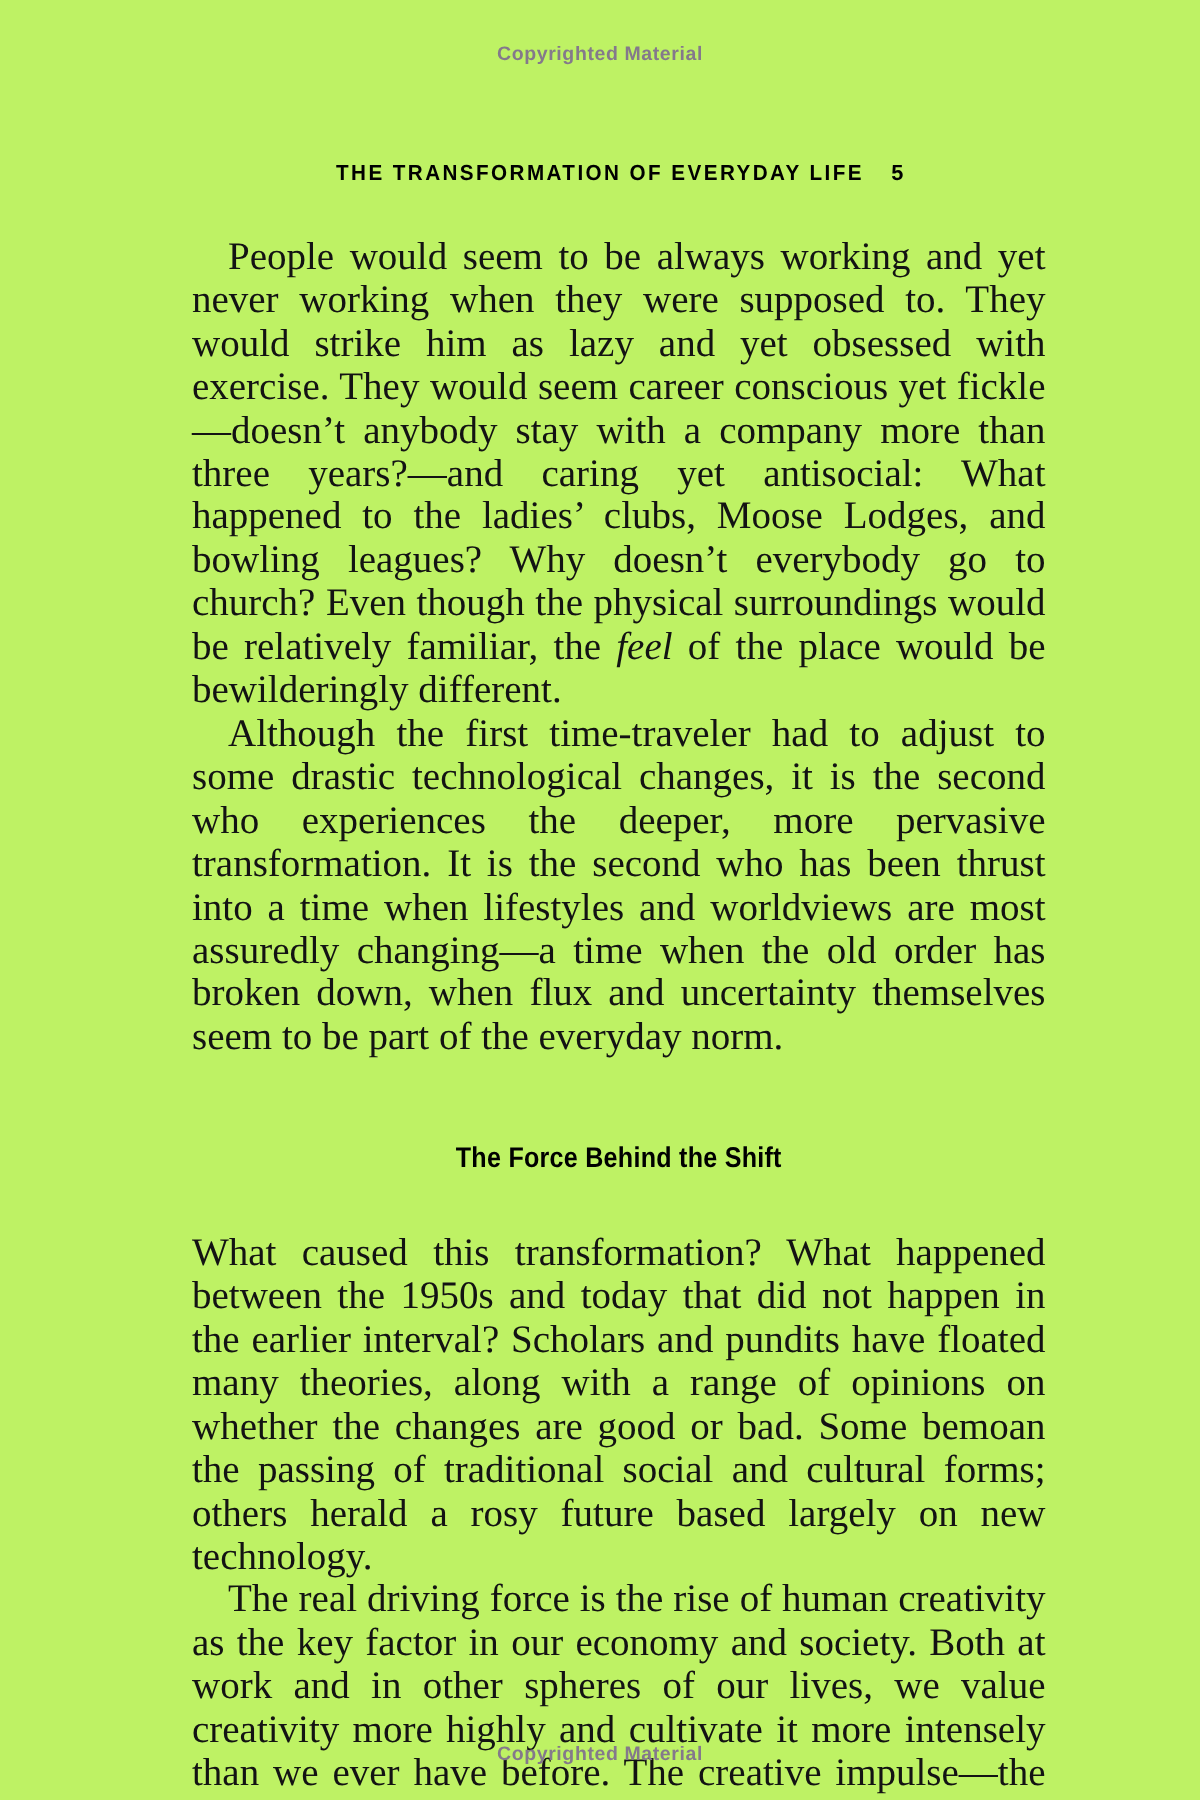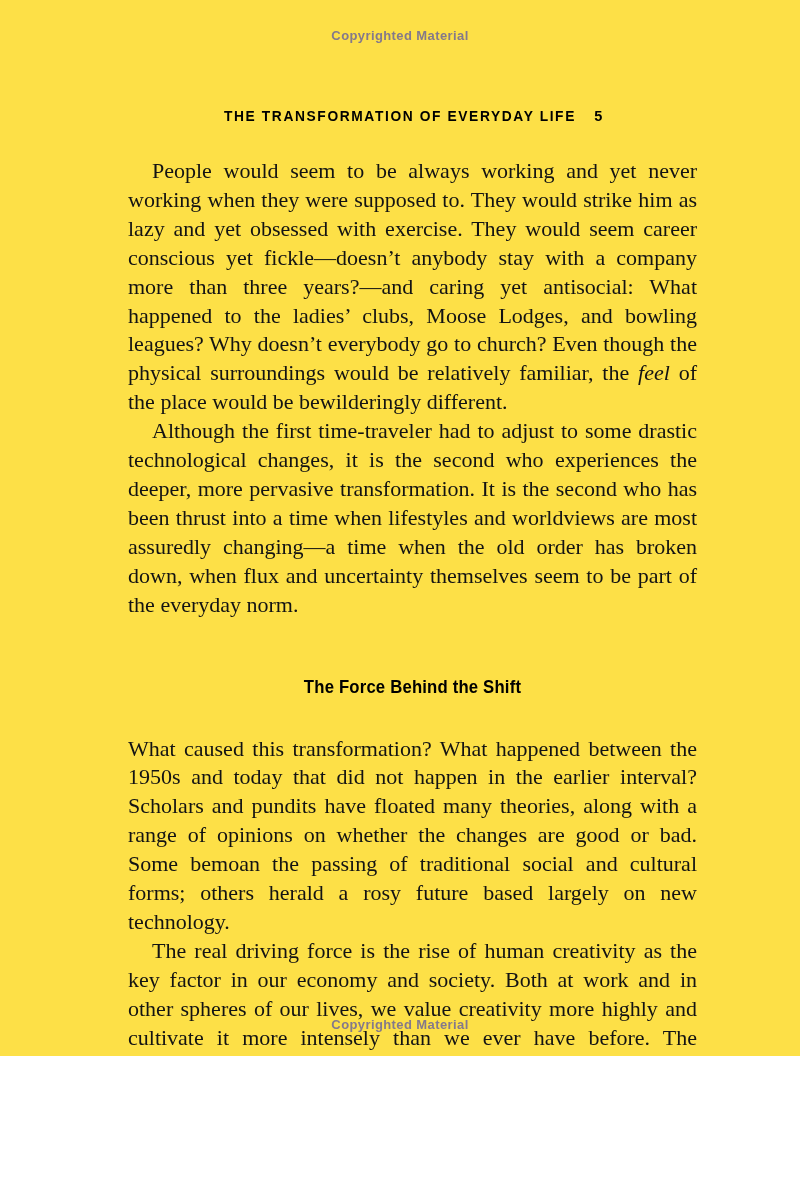--- a/index.html
+++ b/index.html
@@ -3,22 +3,22 @@
 <meta charset="utf-8">
 <style>
   html, body {
     margin: 0;
     padding: 0;
     background: #ffffff;
   }
   .page {
     position: relative;
     width: 800px;
-    height: 1056px;
-    background: #fde047;
+    height: 1200px;
+    background: #bef264;
     font-family: "Liberation Serif", serif;
     color: #161616;
     overflow: hidden;
   }
   .copyright {
     position: absolute;
     left: 0;
     right: 0;
     text-align: center;
     font-family: "Liberation Sans", sans-serif;
@@ -54,21 +54,21 @@
   }
 
   .text-block {
     position: absolute;
     left: 128px;
     width: 569px;
     top: 157px;
   }
   p.body-para {
     margin: 0;
-    font-size: 22px;
+    font-size: 26px;
     line-height: 28.9px;
     text-align: justify;
     color: #131313;
   }
   p.body-para.indent { text-indent: 24px; }
   p.body-para em { font-style: italic; }
 
   .section-heading {
     margin: 56px 0 37px 0;
     text-align: center;

